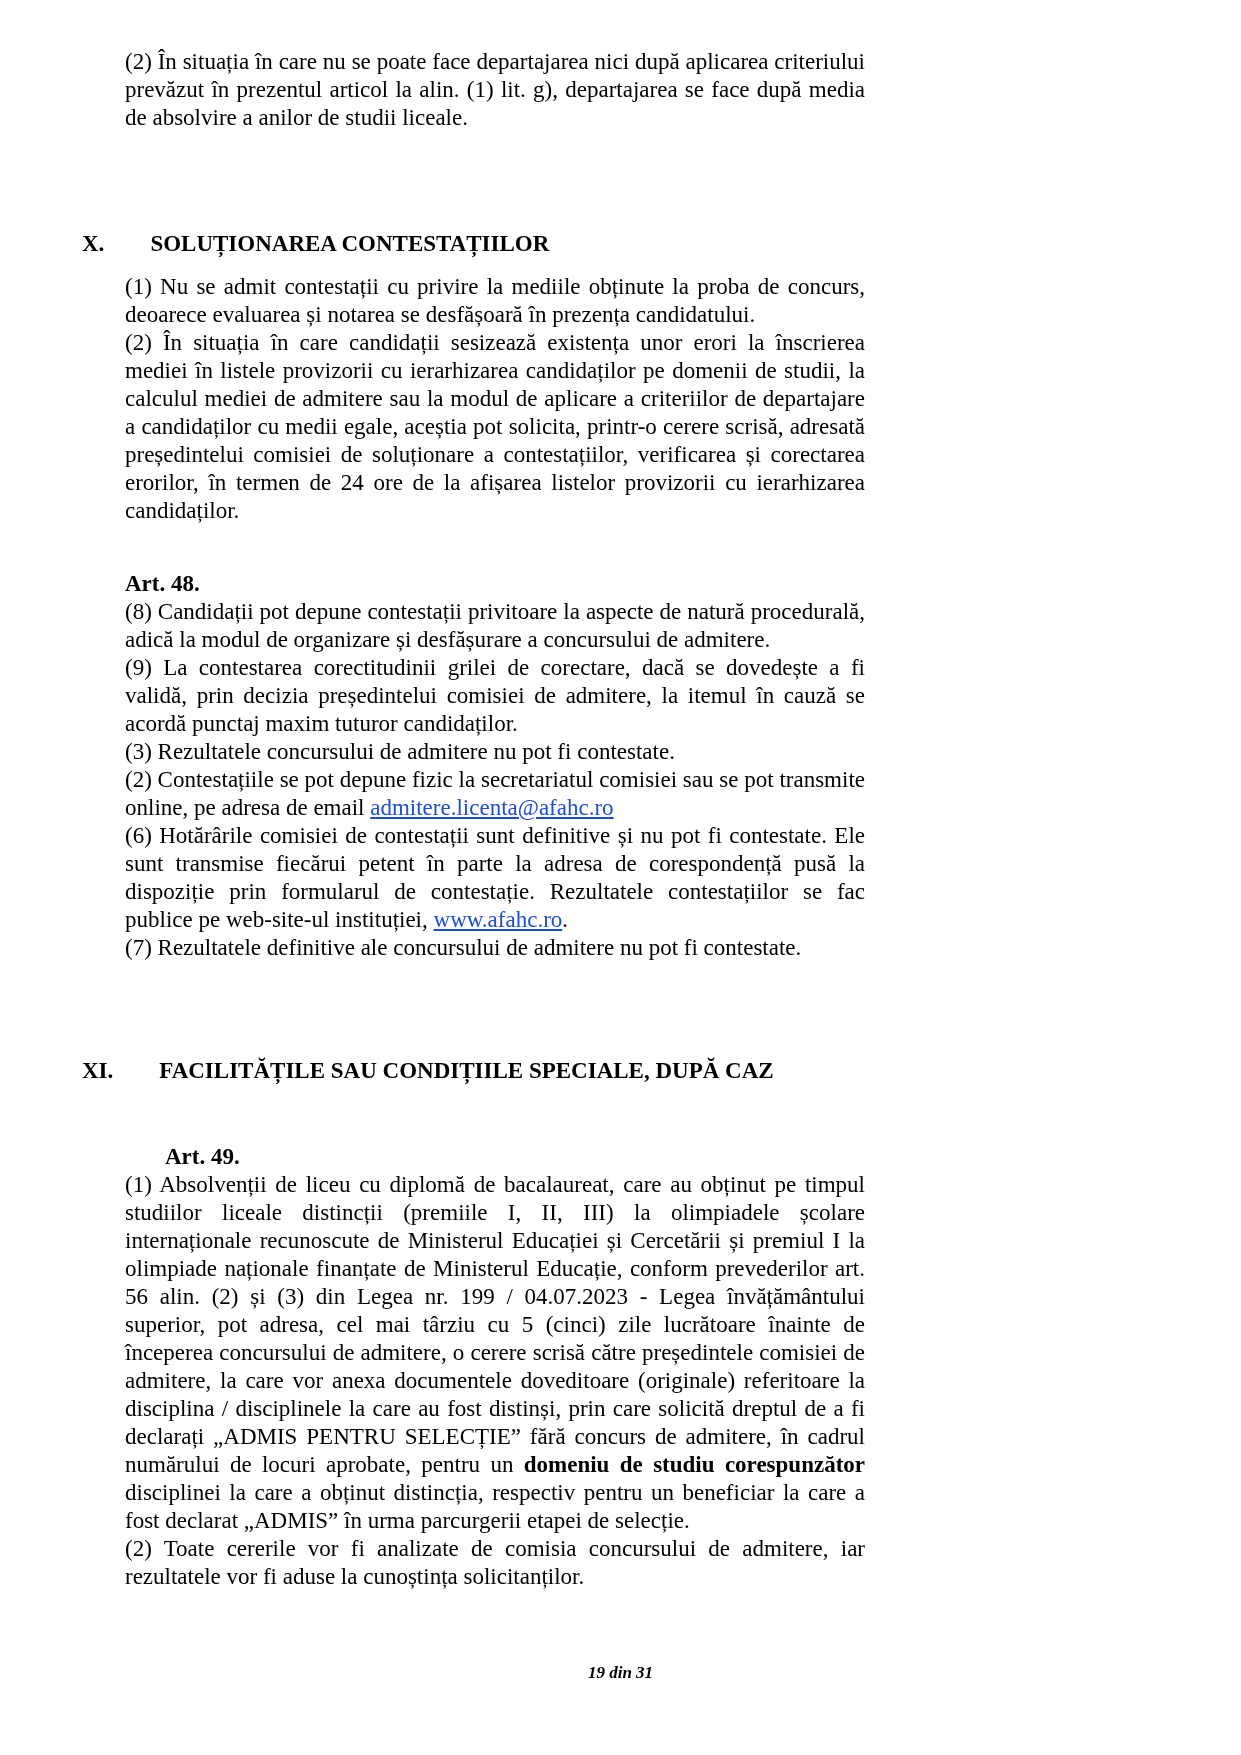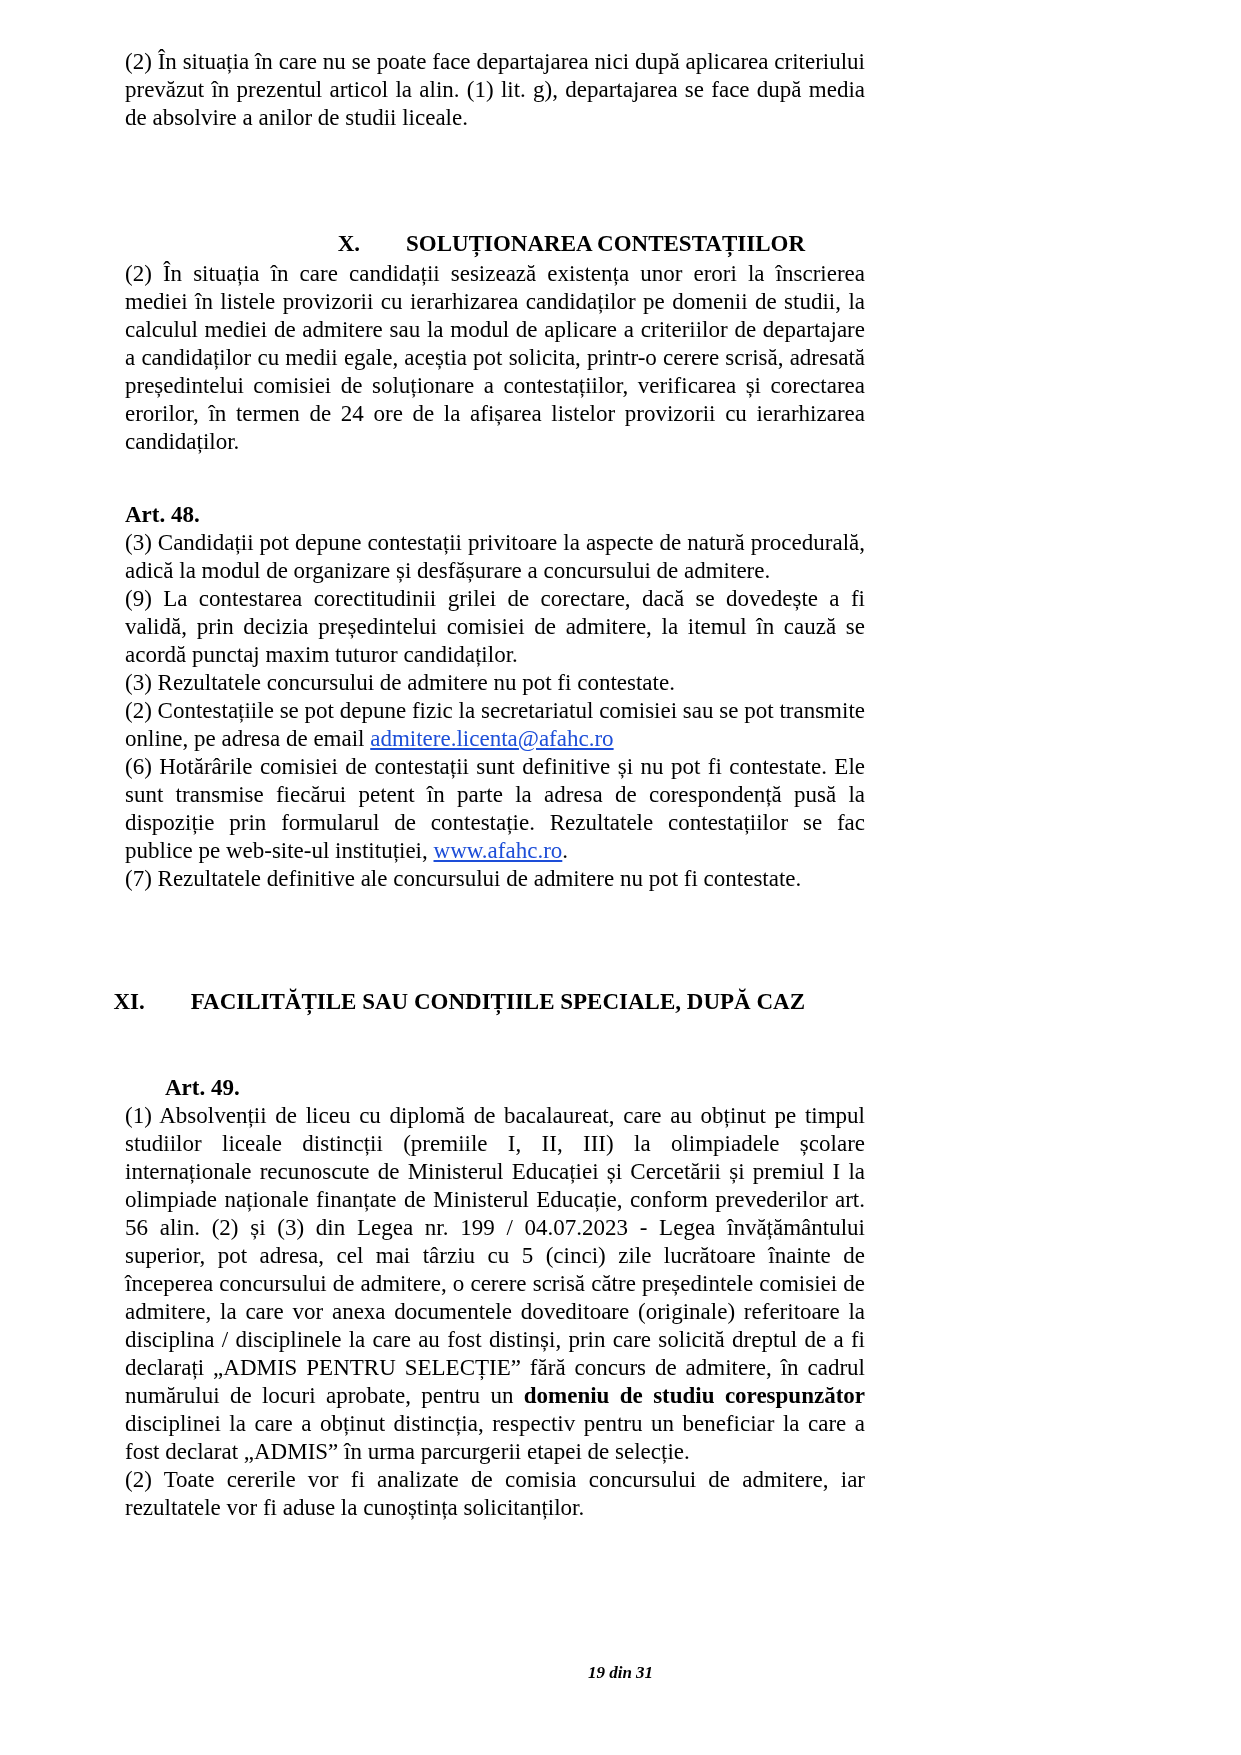--- a/index.html
+++ b/index.html
@@ -20,22 +20,22 @@
     color: #000000;
     overflow: hidden;
   }
   .para {
     margin: 0;
     text-align: justify;
   }
   .section-heading {
     position: relative;
     left: -58px;
-    margin: 2px;
-    text-align: right;
+    margin: 15px;
+    text-align: left;
     font-weight: bold;
     font-size: 23px;
     line-height: 28px;
   }
   .section-heading .sec-num {
     display: inline-block;
     margin-right: 46px;
   }
   .heading-x   { margin-top: 98px; }
   .heading-xi  { margin-top: 95px; }
@@ -70,26 +70,27 @@
 
 <div class="page">
 
   <p class="para">(2) În situația în care nu se poate face departajarea nici după aplicarea criteriului prevăzut în prezentul articol la alin. (1) lit. g), departajarea se face după media de absolvire a anilor de studii liceale.</p>
 
   <p class="section-heading heading-x">
     <span class="sec-num">X.</span><span>SOLUȚIONAREA CONTESTAȚIILOR</span>
   </p>
 
 
+  <p class="para">(1) Nu se admit contestații cu privire la mediile obținute la proba de concurs, deoarece evaluarea și notarea se desfășoară în prezența candidatului.</p>
 
   <p class="para">(2) În situația în care candidații sesizează existența unor erori la înscrierea mediei în listele provizorii cu ierarhizarea candidaților pe domenii de studii, la calculul mediei de admitere sau la modul de aplicare a criteriilor de departajare a candidaților cu medii egale, aceștia pot solicita, printr-o cerere scrisă, adresată președintelui comisiei de soluționare a contestațiilor, verificarea și corectarea erorilor, în termen de 24 ore de la afișarea listelor provizorii cu ierarhizarea candidaților.</p>
 
   <p class="art-label art48-label">Art. 48.</p>
 
-  <p class="para">(3) Candidații pot depune contestații privitoare la aspecte de natură procedurală, adică la modul de organizare și desfășurare a concursului de admitere.</p>
+  <p class="para">(8) Candidații pot depune contestații privitoare la aspecte de natură procedurală, adică la modul de organizare și desfășurare a concursului de admitere.</p>
 
   <p class="para">(9) La contestarea corectitudinii grilei de corectare, dacă se dovedește a fi validă, prin decizia președintelui comisiei de admitere, la itemul în cauză se acordă punctaj maxim tuturor candidaților.</p>
 
   <p class="para">(3) Rezultatele concursului de admitere nu pot fi contestate.</p>
 
   <p class="para">
     <span>(2) Contestațiile se pot depune fizic la secretariatul comisiei sau se pot transmite online, pe adresa de email </span><span class="doc-link">admitere.licenta@afahc.ro</span>
   </p>
 
 

